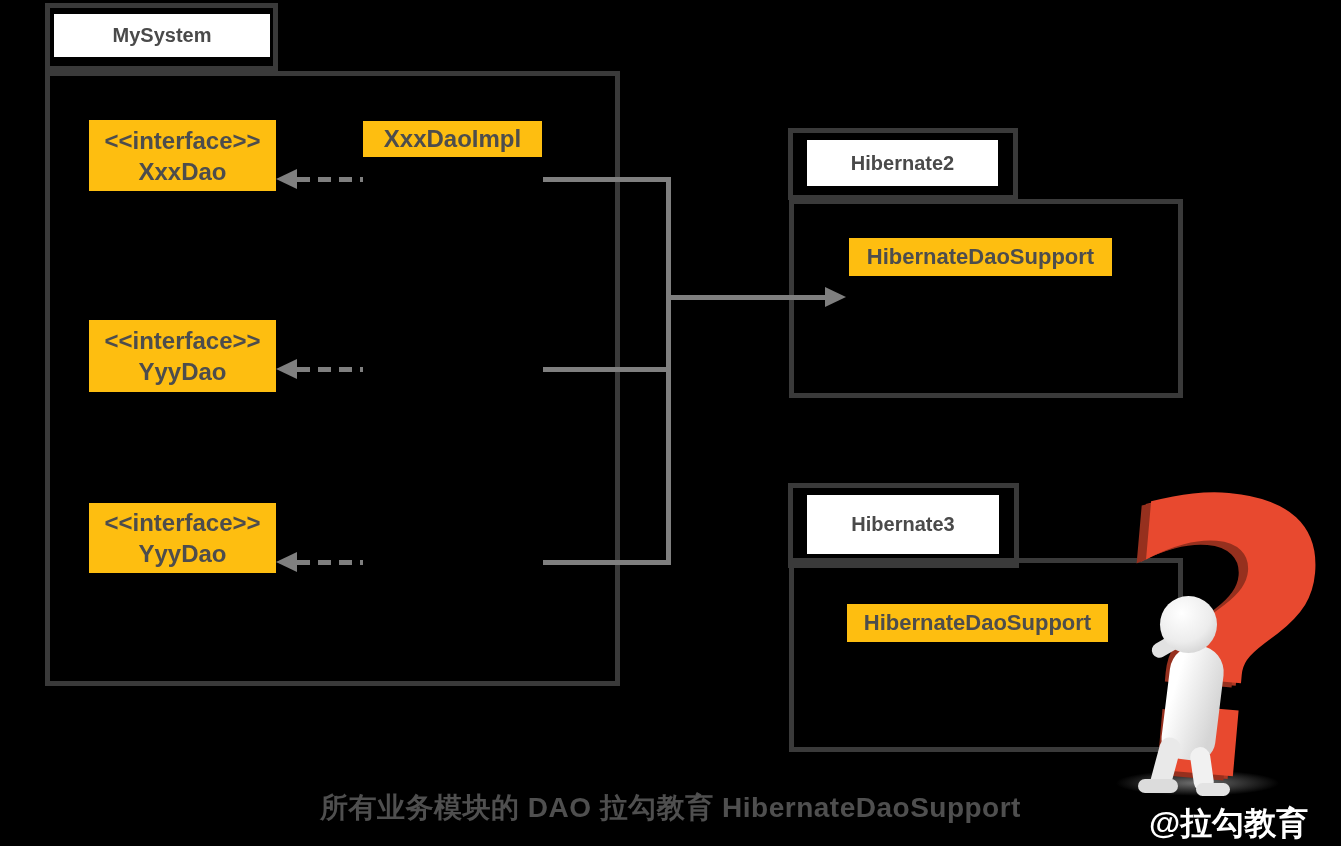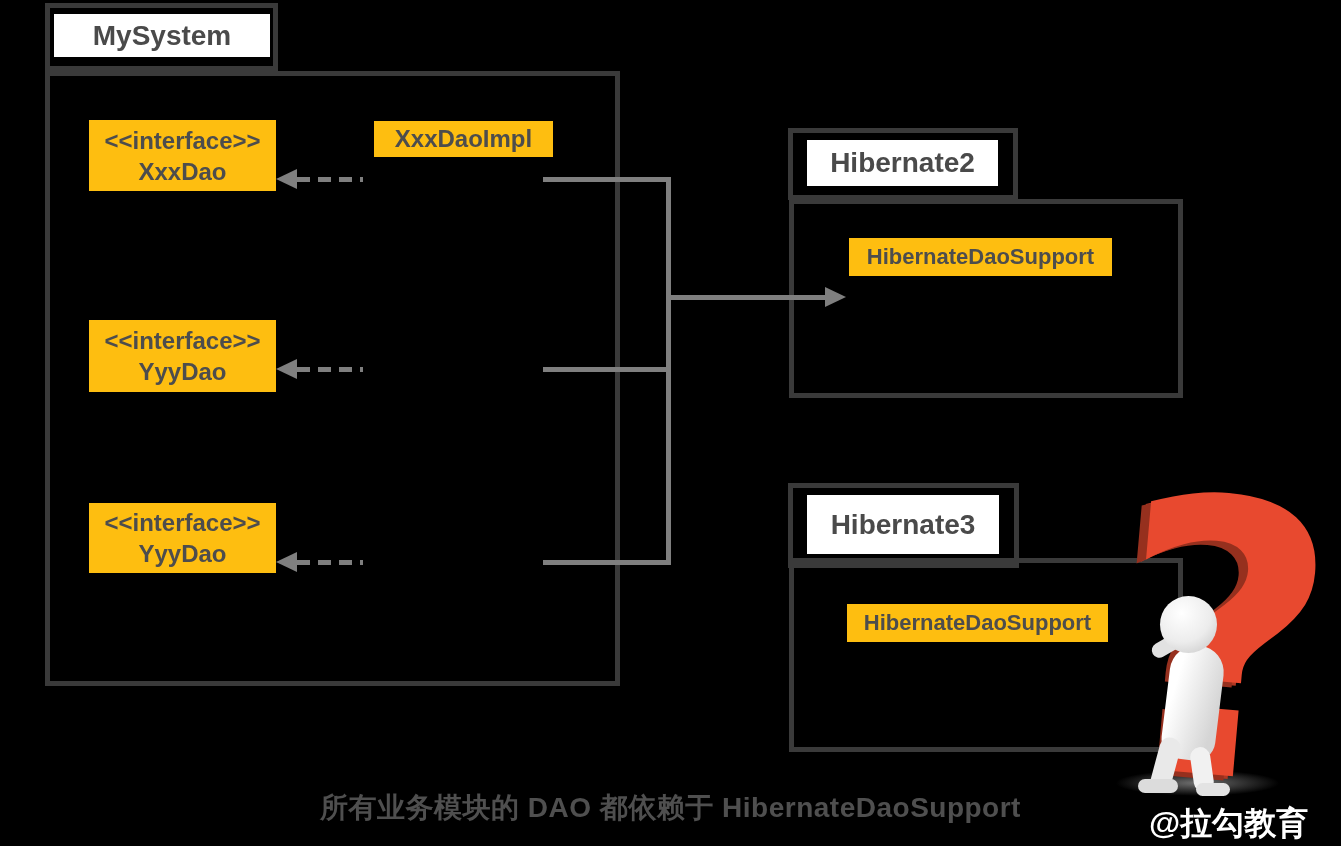--- a/index.html
+++ b/index.html
@@ -9,32 +9,32 @@
   }
   
   .pkg-tab{
     position:absolute;border:5px solid #3A3A3A;background:#000;box-sizing:border-box;
     display:flex;align-items:stretch;
   }
   .tab-mysystem{padding:6px 3px 9px 4px;}
   .tab-hib{padding:7px 15px 9px 14px;}
   .tab-label{
     background:#FFFFFF;flex:1;display:flex;align-items:center;justify-content:center;
-    font-weight:bold;font-size:28px;color:#4A4A4A;
+    font-weight:bold;font-size:20px;color:#4A4A4A;
   }
   
   .pkg-body{position:absolute;border:5px solid #3A3A3A;box-sizing:border-box;background:transparent;}
   
   .class-box{
     position:absolute;background:#FEBE10;color:#4D4D4D;font-weight:bold;box-sizing:border-box;
     display:flex;flex-direction:column;align-items:center;justify-content:center;text-align:center;
     z-index:4;
   }
   .iface{font-size:24px;line-height:31px;}
-  .impl{font-size:24px;margin-left:11px;}
+  .impl{font-size:24px;}
   .support{font-size:22px;}
   
   .hline,.vline{position:absolute;background:#7F7F7F;z-index:6;}
   .dashline{
     position:absolute;height:5px;z-index:6;
     background:repeating-linear-gradient(90deg,#7F7F7F 0 13px,transparent 13px 21px);
   }
   .arrow-left{
     position:absolute;width:0;height:0;z-index:6;
     border-top:10px solid transparent;border-bottom:10px solid transparent;
@@ -146,16 +146,16 @@
   <div class="fig q-shadow"></div>
   <div class="qmark">?</div>
   <div class="fig fig-torso"></div>
   <div class="fig fig-arm"></div>
   <div class="fig fig-head"></div>
   <div class="fig fig-leg1"></div>
   <div class="fig fig-foot1"></div>
   <div class="fig fig-leg2"></div>
   <div class="fig fig-foot2"></div>
 
-  <div class="caption">所有业务模块的 DAO 都依赖于 HibernateDaoSupport</div>
+  <div class="caption">所有业务模块的 DAO 拉勾教育 HibernateDaoSupport</div>
   <div class="watermark">@拉勾教育</div>
 
 </div>
 
 </body></html>

